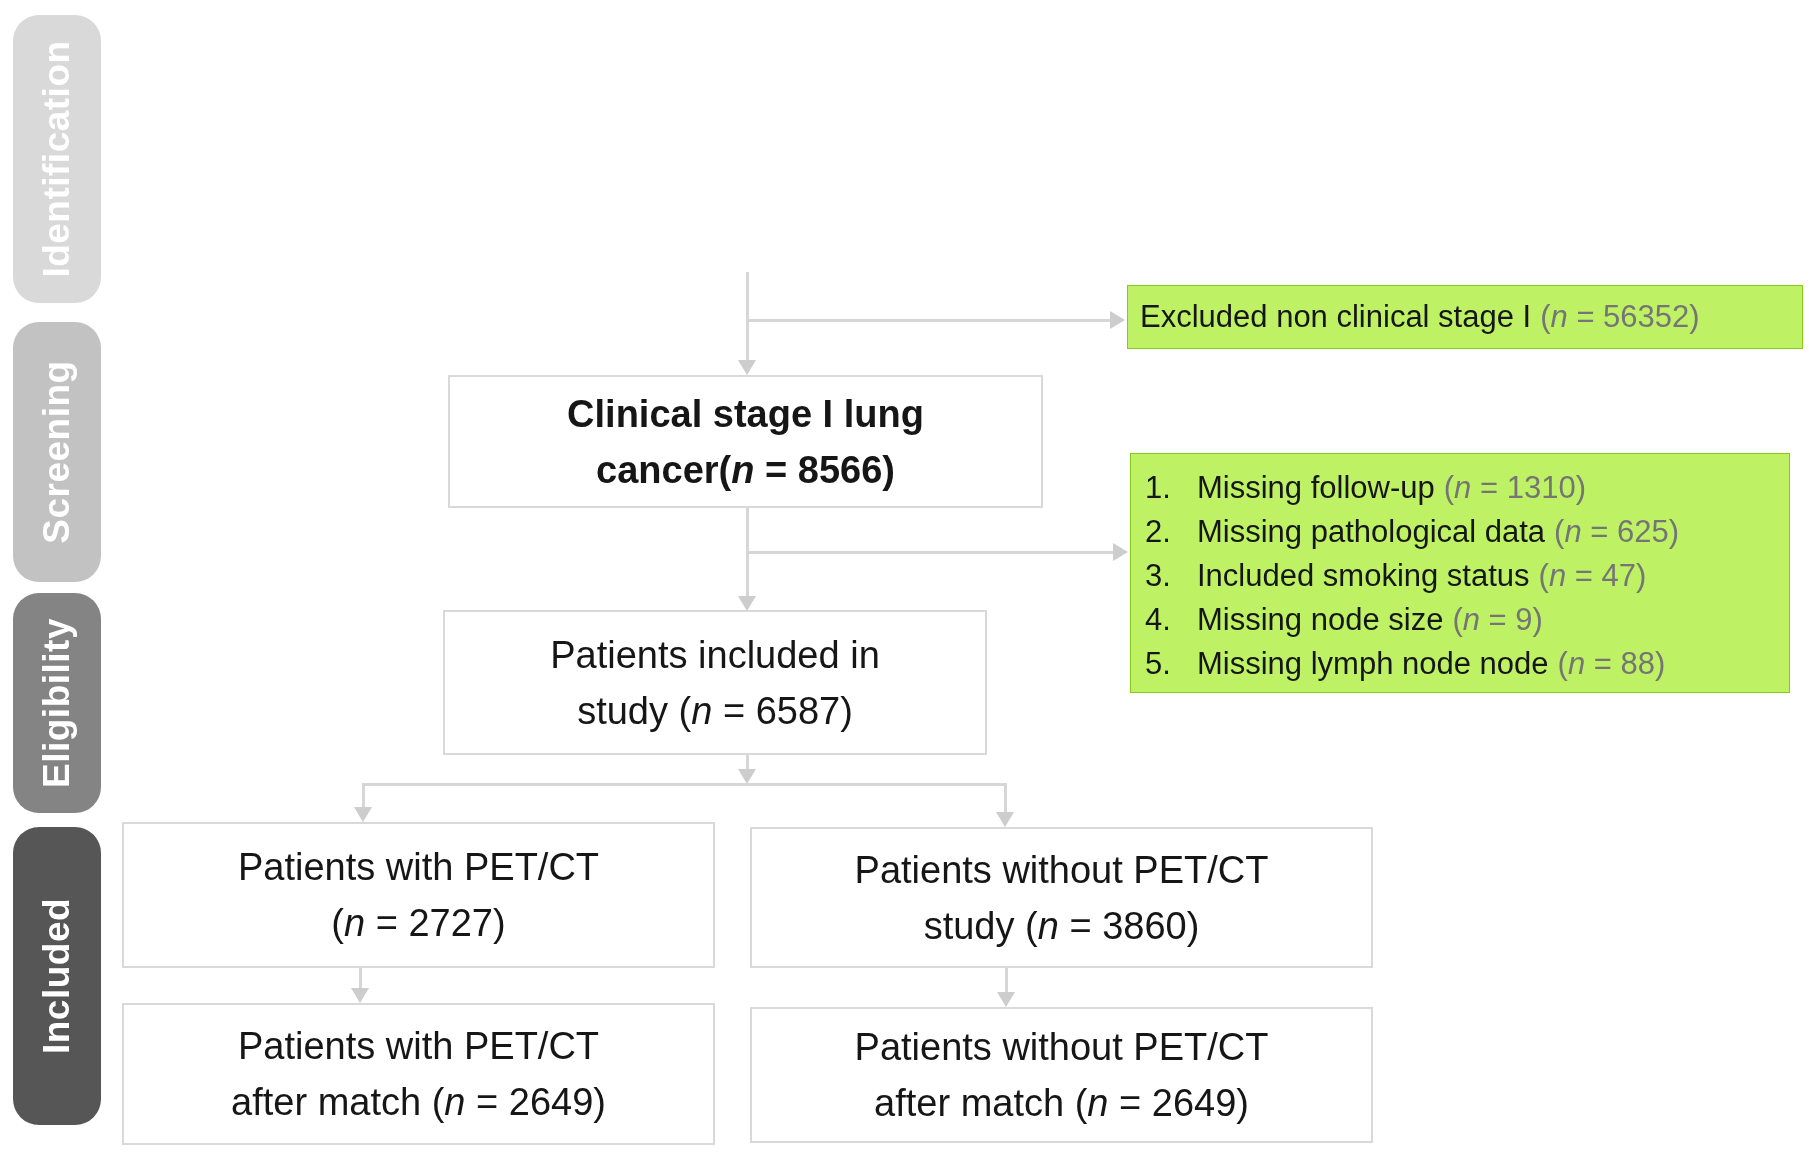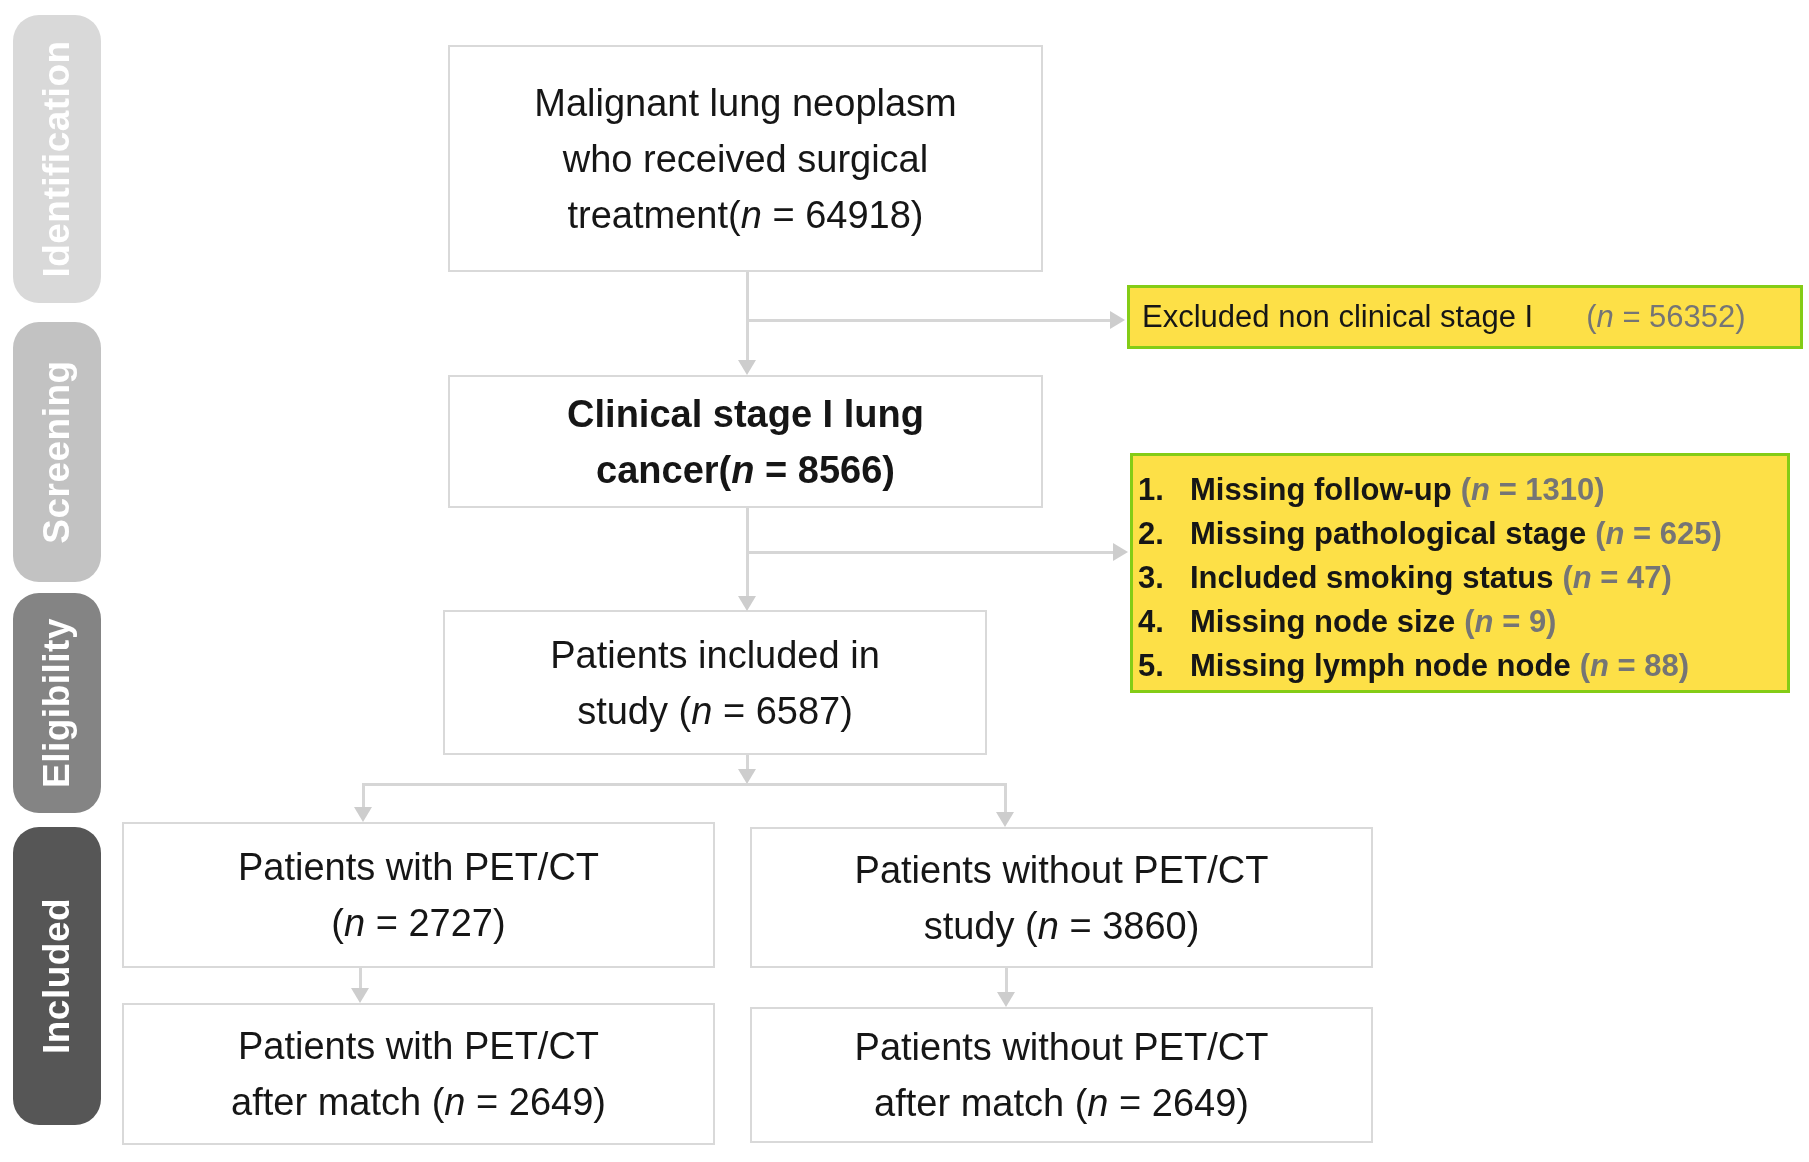--- a/index.html
+++ b/index.html
@@ -56,37 +56,35 @@
   #bx-clinical    { left: 448px; top: 375px;  width: 595px; height: 133px; font-weight: bold; }
   #bx-study       { left: 443px; top: 610px;  width: 544px; height: 145px; }
   #bx-pet         { left: 122px; top: 822px;  width: 593px; height: 146px; }
   #bx-nopet       { left: 750px; top: 827px;  width: 623px; height: 141px; }
   #bx-pet-match   { left: 122px; top: 1003px; width: 593px; height: 142px; }
   #bx-nopet-match { left: 750px; top: 1007px; width: 623px; height: 136px; }
 
   
   .sbox {
     position: absolute;
-    background: #fde047;
-    border: 3px solid #84cc16;
+    background: #bef264;
+    border: 1px solid #84cc16;
     color: #161616;
-    gap: 44px;
   }
   #bx-excluded {
     left: 1127px; top: 285px; width: 676px; height: 64px;
     display: flex; align-items: center;
     padding-left: 12px;
     font-size: 31px;
     white-space: nowrap;
   }
   #bx-exclusions {
     left: 1130px; top: 453px; width: 660px; height: 240px;
-    padding: 12px 8px 8px 5px;
+    padding: 12px 8px 8px 14px;
     font-size: 31px;
-    font-weight: bold;
   }
   .xrow { line-height: 44px; white-space: nowrap; }
   .xnum { display: inline-block; width: 52px; }
   .nval { color: #757575; margin-left: 9px; }
 
   
   .vline { position: absolute; width: 3px;  background: #d6d6d6; }
   .hline { position: absolute; height: 3px; background: #d6d6d6; }
   .arr-d {
     position: absolute; width: 0; height: 0;
@@ -131,25 +129,20 @@
   <div class="stage" id="st-screening" style="background: rgb(194, 194, 194);">
     <span class="vtext">Screening</span>
   </div>
   <div class="stage" id="st-eligibility" style="background: rgb(132, 132, 132);">
     <span class="vtext">Eligibility</span>
   </div>
   <div class="stage" id="st-included" style="background: rgb(86, 86, 86);">
     <span class="vtext">Included</span>
   </div>
 
-  <div class="fbox" id="bx-malignant">
-    <div class="btxt">Malignant lung neoplasm
-who received surgical
-treatment(<i class="it-n">n</i> = 64918)</div>
-  </div>
   <div class="fbox" id="bx-clinical">
     <div class="btxt">Clinical stage I lung
 cancer(<i class="it-n">n</i> = 8566)</div>
   </div>
   <div class="fbox" id="bx-study">
     <div class="btxt">Patients included in
 study (<i class="it-n">n</i> = 6587)</div>
   </div>
   <div class="fbox" id="bx-pet">
     <div class="btxt">Patients with PET/CT
@@ -171,21 +164,21 @@
   <div class="sbox" id="bx-excluded">
     <span>Excluded non clinical stage I</span>
       <span class="nval">(<i class="it-n">n</i> = 56352)</span>
   </div>
 
   <div class="sbox" id="bx-exclusions">
     <div class="xrow">
       <span class="xnum">1.</span><span>Missing follow-up</span><span class="nval">(<i class="it-n">n</i> = 1310)</span>
     </div>
     <div class="xrow">
-      <span class="xnum">2.</span><span>Missing pathological stage</span><span class="nval">(<i class="it-n">n</i> = 625)</span>
+      <span class="xnum">2.</span><span>Missing pathological data</span><span class="nval">(<i class="it-n">n</i> = 625)</span>
     </div>
     <div class="xrow">
       <span class="xnum">3.</span><span>Included smoking status</span><span class="nval">(<i class="it-n">n</i> = 47)</span>
     </div>
     <div class="xrow">
       <span class="xnum">4.</span><span>Missing node size</span><span class="nval">(<i class="it-n">n</i> = 9)</span>
     </div>
     <div class="xrow">
       <span class="xnum">5.</span><span>Missing lymph node node</span><span class="nval">(<i class="it-n">n</i> = 88)</span>
     </div>

